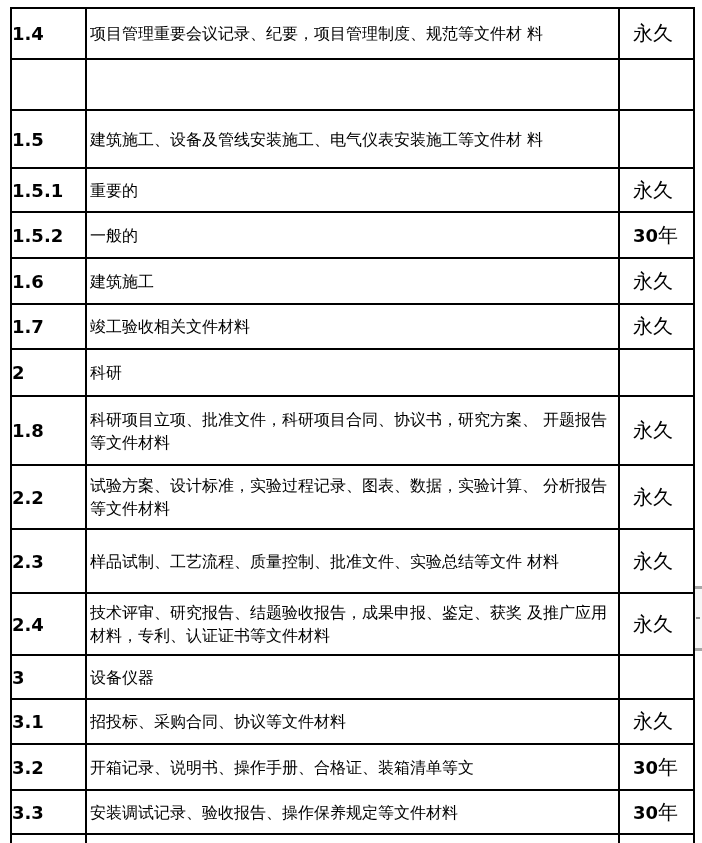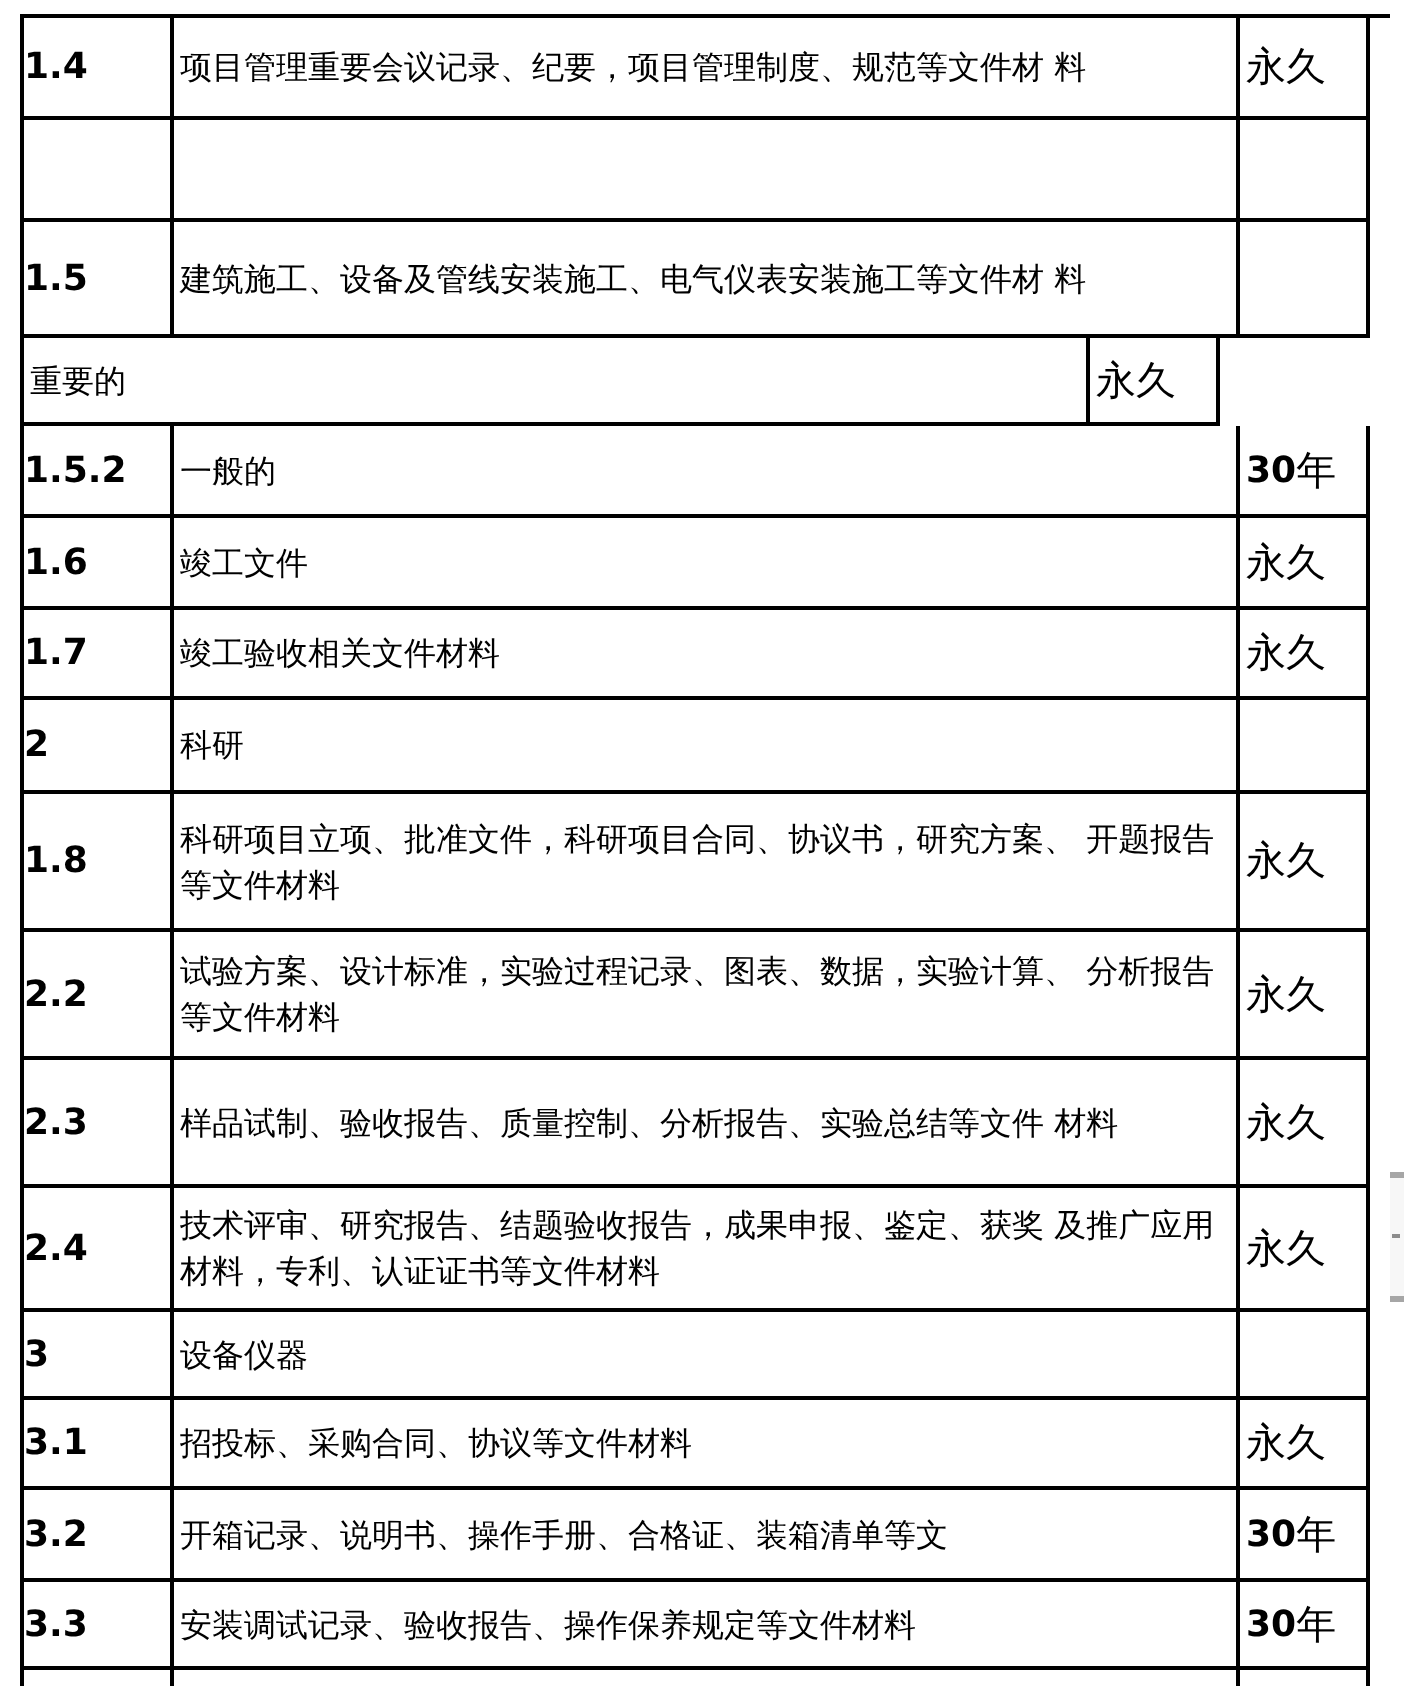--- a/index.html
+++ b/index.html
@@ -14,21 +14,21 @@
     display:flex; flex-direction:column;
   }
   .row { display:flex; width:100%; }
   .cell {
     border-right:2px solid #000; border-bottom:2px solid #000;
     display:flex; align-items:center; overflow:hidden;
   }
   .cell-num  { width:75px;  padding-left:0; font-weight:bold; font-size:18px; }
   .cell-desc { width:533px; padding:1px 0 1px 3px; font-size:16px; line-height:23px;
                word-break:break-all; white-space:pre-wrap; }
-  .cell-ret  { width:65px;  padding-left:3px; font-size:20px; }
+  .cell-ret  { width:75px;  padding-left:13px; font-size:20px; }
   .cell-ret b { font-size:18px; }
   .row.section .cell-desc { font-weight:normal; }
 
   .scrollbar-thumb {
     position:absolute; right:0; top:586px; width:7px; height:65px;
     background:#f7f7f7;
     border-top:3px solid #a6a6a6; border-bottom:3px solid #a6a6a6;
   }
   .scrollbar-thumb::after {
     content:""; position:absolute; left:1px; top:28px; width:4px; height:2px;
@@ -50,31 +50,32 @@
       <div class="cell cell-num"></div>
       <div class="cell cell-desc"></div>
       <div class="cell cell-ret"></div>
     </div>
       <div class="row" style="height: 58px; flex: 0 0 58px;">
       <div class="cell cell-num">1.5</div>
       <div class="cell cell-desc">建筑施工、设备及管线安装施工、电气仪表安装施工等文件材 料</div>
       <div class="cell cell-ret"></div>
     </div>
       <div class="row" style="height: 44px; flex: 0 0 44px;">
+      <div class="cell cell-num">1.5.1</div>
       <div class="cell cell-desc">重要的</div>
       <div class="cell cell-ret">永久</div>
     </div>
       <div class="row" style="height: 46px; flex: 0 0 46px;">
       <div class="cell cell-num">1.5.2</div>
       <div class="cell cell-desc">一般的</div>
       <div class="cell cell-ret"><b>30</b> 年</div>
     </div>
       <div class="row" style="height: 46px; flex: 0 0 46px;">
       <div class="cell cell-num">1.6</div>
-      <div class="cell cell-desc">竣工文件</div>
+      <div class="cell cell-desc">建筑施工</div>
       <div class="cell cell-ret">永久</div>
     </div>
       <div class="row" style="height: 45px; flex: 0 0 45px;">
       <div class="cell cell-num">1.7</div>
       <div class="cell cell-desc">竣工验收相关文件材料</div>
       <div class="cell cell-ret">永久</div>
     </div>
       <div class="row section" style="height: 47px; flex: 0 0 47px;">
       <div class="cell cell-num">2</div>
       <div class="cell cell-desc">科研</div>
@@ -85,21 +86,21 @@
       <div class="cell cell-desc">科研项目立项、批准文件，科研项目合同、协议书，研究方案、 开题报告等文件材料</div>
       <div class="cell cell-ret">永久</div>
     </div>
       <div class="row" style="height: 64px; flex: 0 0 64px;">
       <div class="cell cell-num">2.2</div>
       <div class="cell cell-desc">试验方案、设计标准，实验过程记录、图表、数据，实验计算、 分析报告等文件材料</div>
       <div class="cell cell-ret">永久</div>
     </div>
       <div class="row" style="height: 64px; flex: 0 0 64px;">
       <div class="cell cell-num">2.3</div>
-      <div class="cell cell-desc">样品试制、验收报告、质量控制、分析报告、实验总结等文件 材料</div>
+      <div class="cell cell-desc">样品试制、工艺流程、质量控制、批准文件、实验总结等文件 材料</div>
       <div class="cell cell-ret">永久</div>
     </div>
       <div class="row" style="height: 62px; flex: 0 0 62px;">
       <div class="cell cell-num">2.4</div>
       <div class="cell cell-desc">技术评审、研究报告、结题验收报告，成果申报、鉴定、获奖 及推广应用材料，专利、认证证书等文件材料</div>
       <div class="cell cell-ret">永久</div>
     </div>
       <div class="row section" style="height: 44px; flex: 0 0 44px;">
       <div class="cell cell-num">3</div>
       <div class="cell cell-desc">设备仪器</div>

